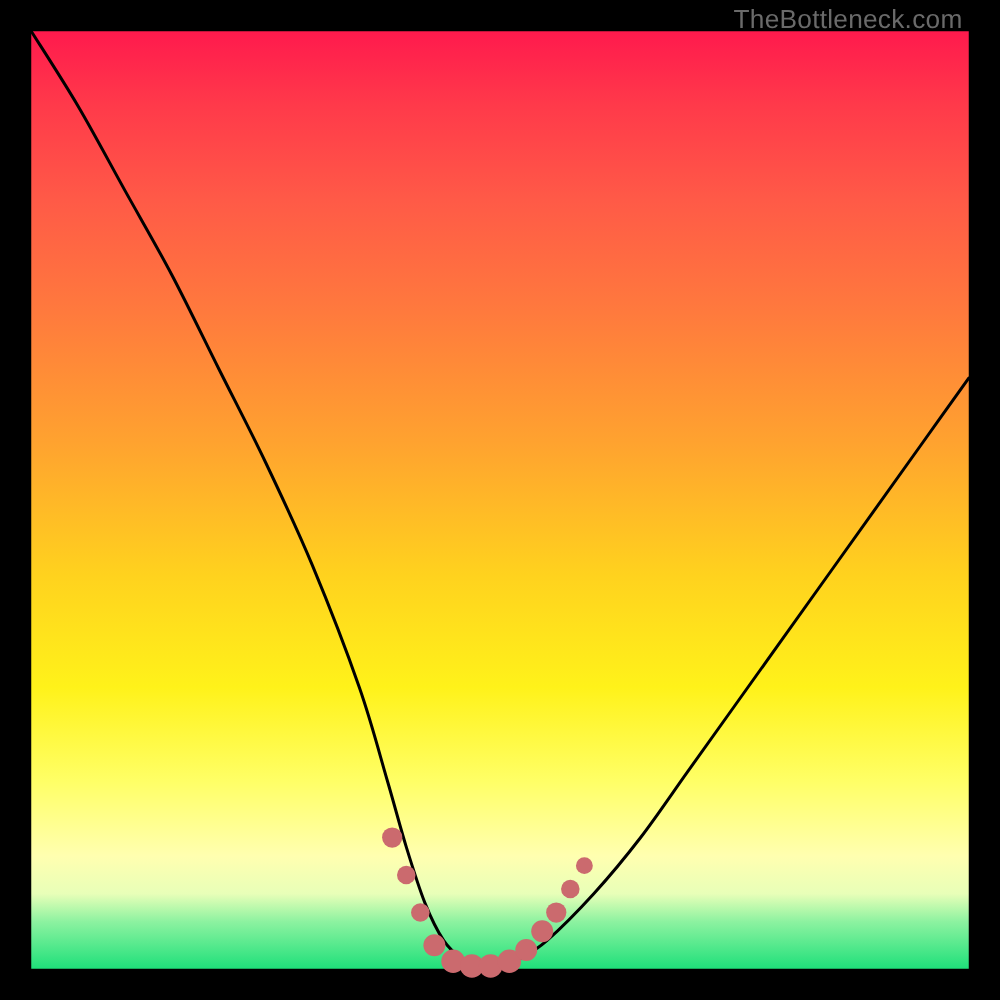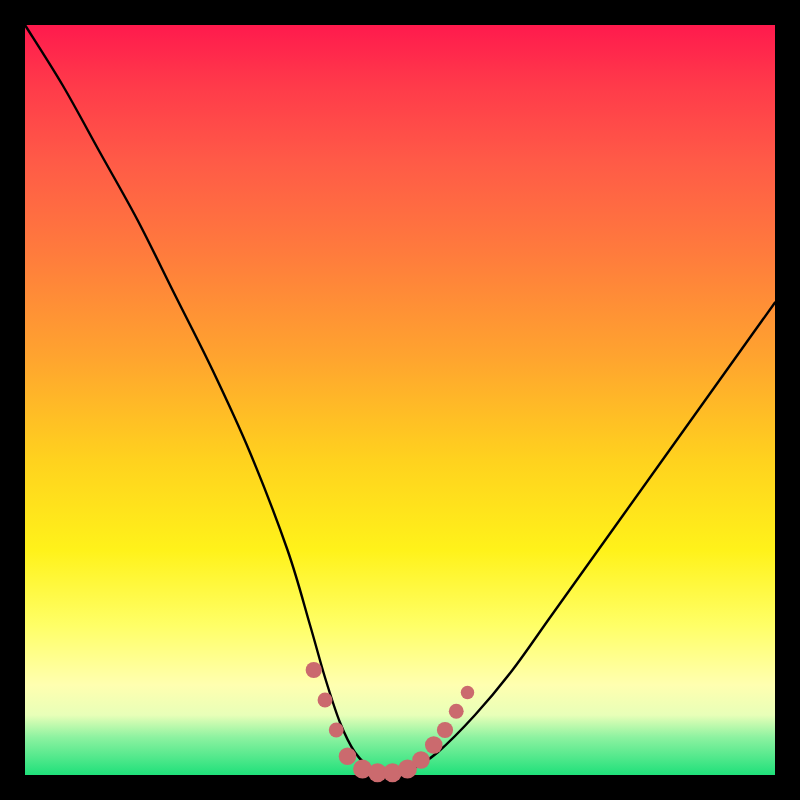--- a/index.html
+++ b/index.html
@@ -77,13 +77,14 @@
           <circle cx="367.50" cy="747.75" r="9.45" fill="#cb6a6e"></circle>
           <circle cx="382.50" cy="744.00" r="9.45" fill="#cb6a6e"></circle>
           <circle cx="396.00" cy="735.00" r="8.78" fill="#cb6a6e"></circle>
           <circle cx="408.75" cy="720.00" r="8.78" fill="#cb6a6e"></circle>
           <circle cx="420.00" cy="705.00" r="8.10" fill="#cb6a6e"></circle>
           <circle cx="431.25" cy="686.25" r="7.42" fill="#cb6a6e"></circle>
           <circle cx="442.50" cy="667.50" r="6.75" fill="#cb6a6e"></circle>
         </g>
     </svg>
   </div>
+  <div class="watermark">TheBottleneck.com</div>
 </div>
 
 </body></html>

